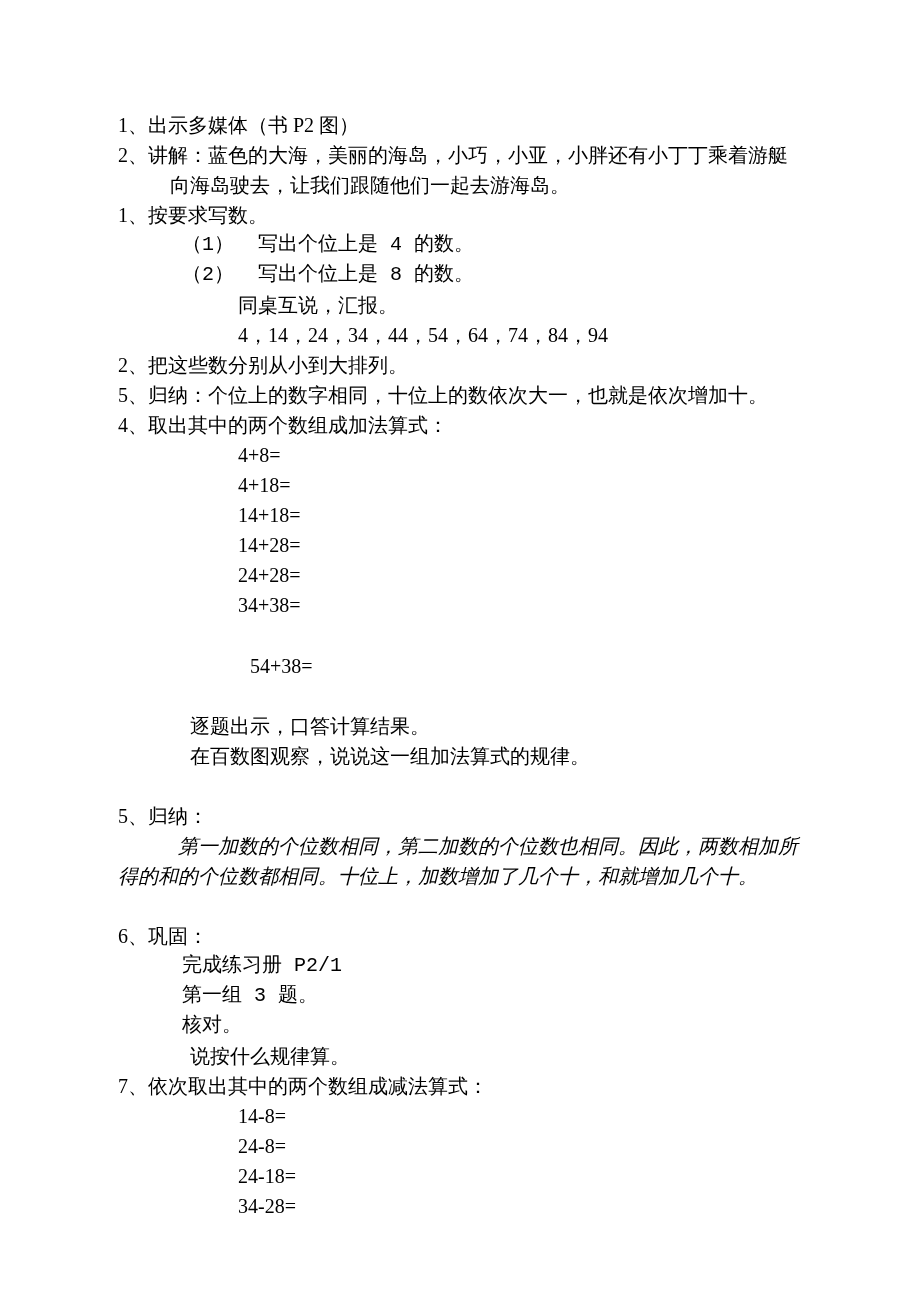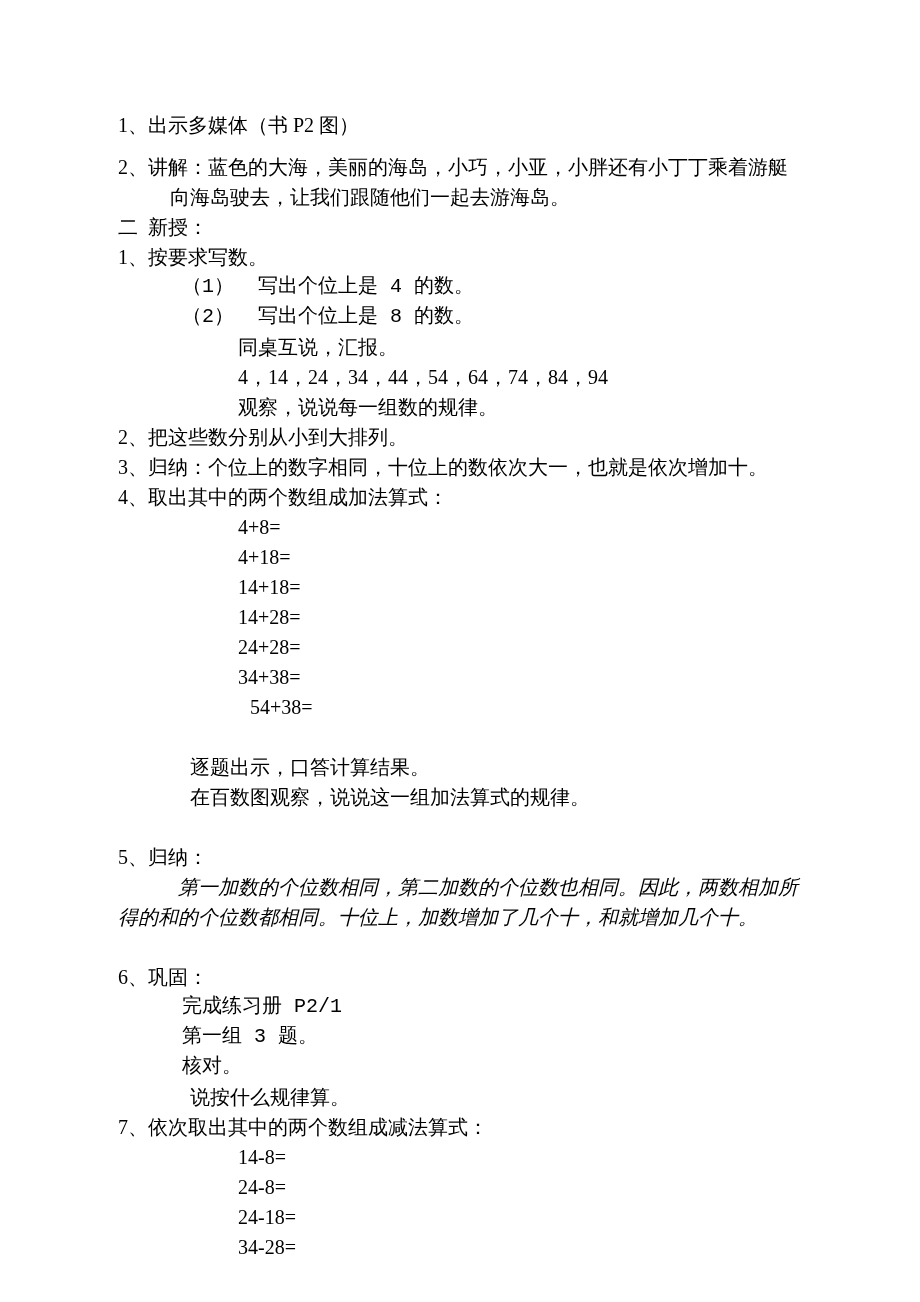--- a/index.html
+++ b/index.html
@@ -15,44 +15,41 @@
     padding: 110px 118px 100px 118px;
     font-family: "SimSun", "Songti SC", serif;
     font-size: 20px;
     line-height: 1.5;
     color: #000;
   }
   .para { white-space: pre-wrap; }
   .ind-hanging {
     padding-left: 2.6em;
     text-indent: -2.6em;
-    margin-top: 12px;
   }
   .ind2 { padding-left: 3.2em; font-family: Liberation Mono, monospace; }
   .ind3 { padding-left: 6em; }
-  .ind3b { padding-left: 6.6em; }
+  .ind3b { padding-left: 6.6em; margin-top: 31px; }
   .ind4 { padding-left: 3.6em; }
   .blank { height: 1.5em; }
 </style>
 </head>
 <body>
 
 <div class="page">
 
   <div class="para">1、出示多媒体（书 P2 图）</div>
   <div class="para ind-hanging">2、讲解：蓝色的大海，美丽的海岛，小巧，小亚，小胖还有小丁丁乘着游艇向海岛驶去，让我们跟随他们一起去游海岛。</div>
-  <div class="para">二  新授：</div>
   <div class="para">1、按要求写数。</div>
   <div class="para ind2">（1）  写出个位上是 4 的数。</div>
   <div class="para ind2">（2）  写出个位上是 8 的数。</div>
   <div class="para ind3">同桌互说，汇报。</div>
   <div class="para ind3">4，14，24，34，44，54，64，74，84，94</div>
-  <div class="para ind3">观察，说说每一组数的规律。</div>
   <div class="para">2、把这些数分别从小到大排列。</div>
-  <div class="para">3、归纳：个位上的数字相同，十位上的数依次大一，也就是依次增加十。</div>
+  <div class="para">5、归纳：个位上的数字相同，十位上的数依次大一，也就是依次增加十。</div>
   <div class="para">4、取出其中的两个数组成加法算式：</div>
 
   <div class="para ind3">4+8=</div>
   <div class="para ind3">4+18=</div>
   <div class="para ind3">14+18=</div>
   <div class="para ind3">14+28=</div>
   <div class="para ind3">24+28=</div>
   <div class="para ind3">34+38=</div>
   <div class="para ind3b">54+38=</div>
 

